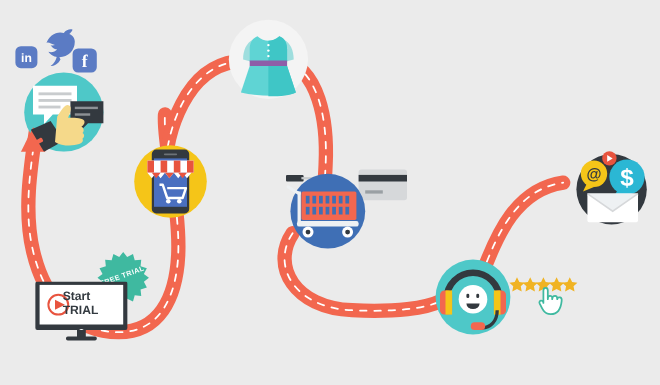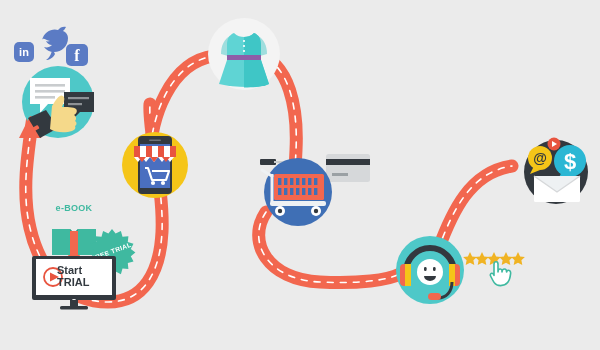--- a/index.html
+++ b/index.html
@@ -122,31 +122,20 @@
       <g>
         <path d="M10,122 L22,98 L40,106 L30,126 Z" fill="#f2674f"></path>
         <path d="M20,100 L38,92 L50,110 L32,120 Z" fill="#33393f"></path>
         <rect x="25" y="108" width="6" height="4" rx="1" fill="#f2674f" transform="rotate(-28 28 110)"></rect>
         <path d="M44,88 c5,-8 8,-12 11,-10 c3,2 0,8 -1,11 c4,0 12,0 14,2 c2,2 0,5 -2,6
                  c2,1 3,4 1,6 c2,1 2,4 0,5 c1,2 0,4 -3,5 c-6,2 -16,2 -22,-2 z" fill="#f5d98a"></path>
       </g>
     </svg>
   </div>
 
-  <div class="node" style="left:44px;top:203px;width:60px;height:60px;">
-    <div class="lbl ebook-label" style="left:0;top:0;">e-BOOK</div>
-    <svg width="60" height="56" style="position:absolute;left:0;top:12px;">
-      <path d="M8,14 h18 l4,4 v22 h-22 z" fill="#3fb9a0"></path>
-      <path d="M52,14 h-18 l-4,4 v22 h22 z" fill="#3fb9a0"></path>
-      <path d="M26,14 l4,4 v22 l-4,-4 z" fill="#2f9b86"></path>
-      <path d="M34,14 l-4,4 v22 l4,-4 z" fill="#2f9b86"></path>
-      <rect x="26" y="16" width="8" height="24" fill="#f2674f"></rect>
-      <path d="M24,40 h12 l-6,12 z" fill="#f2674f"></path>
-    </svg>
-  </div>
 
   <div class="node" style="left:88px;top:228px;width:48px;height:48px;">
     <svg width="48" height="48">
       <path d="M24,1 l3.6,4.6 5.3,-2.6 1.6,5.7 5.9,-0.5 -0.6,5.9 5.7,1.7 -2.7,5.2 4.6,3.6
                -4.6,3.6 2.7,5.2 -5.7,1.7 0.6,5.9 -5.9,-0.5 -1.6,5.7 -5.3,-2.6 -3.6,4.6
                -3.6,-4.6 -5.3,2.6 -1.6,-5.7 -5.9,0.5 0.6,-5.9 -5.7,-1.7 2.7,-5.2 -4.6,-3.6
                4.6,-3.6 -2.7,-5.2 5.7,-1.7 -0.6,-5.9 5.9,0.5 1.6,-5.7 5.3,2.6 z" fill="#3fb9a0"></path>
     </svg>
     <div class="freetrial-text">FREE TRIAL</div>
   </div>

